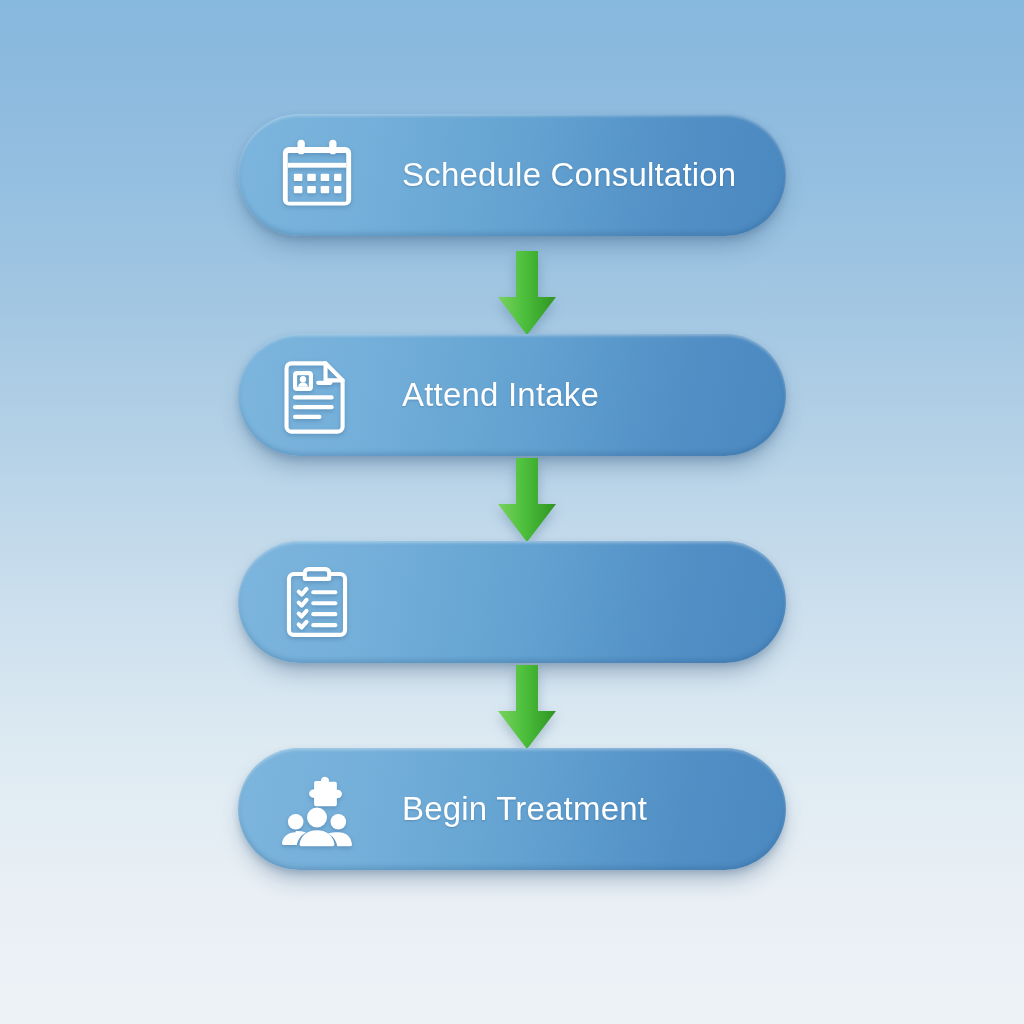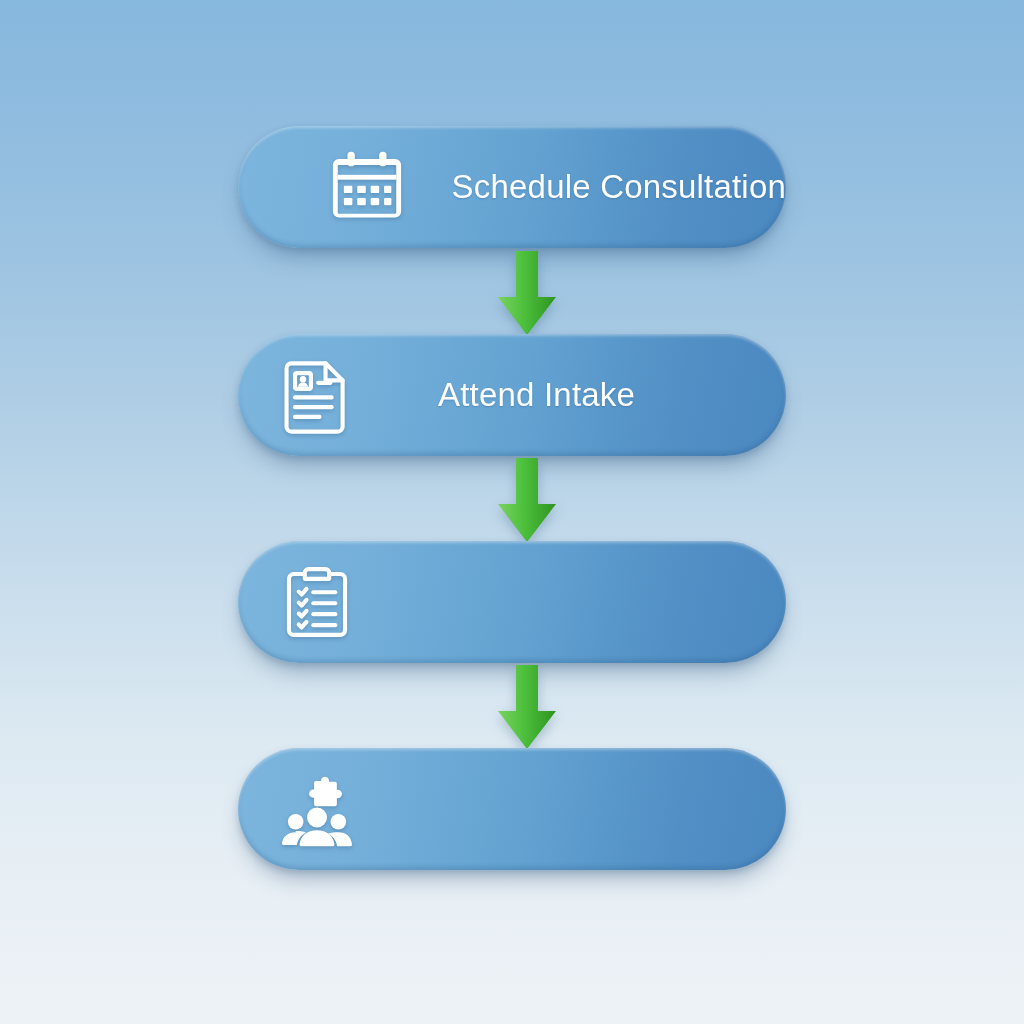--- a/index.html
+++ b/index.html
@@ -71,22 +71,22 @@
     margin-left: 42px;
     color: #ffffff;
     font-size: 33px;
     font-weight: 400;
     letter-spacing: 0.2px;
     white-space: nowrap;
     text-shadow: 0 1px 2px rgba(35, 75, 115, 0.30);
   }
 
   
-  #node-0 { top: 126px; justify-content: flex-end; }
-  #node-1 { top: 334px; gap: 36px; }
+  #node-0 { top: 114px; }
+  #node-1 { top: 334px; }
   #node-2 { top: 541px; }
   #node-3 { top: 748px; }
 
   
   .arrow {
     position: absolute;
     left: 484px;
     width: 86px;
     height: 84px;
   }
@@ -212,15 +212,16 @@
           <path d="M38.5 5.5a3.4 3.4 0 0 1 3.3 4.2h4.9a1.6 1.6 0 0 1 1.6 1.6v5.1a3.4 3.4 0 0 1 4.2 3.3 3.4 3.4 0 0 1-4.2 3.3v5.1a1.6 1.6 0 0 1-1.6 1.6H31.2a1.6 1.6 0 0 1-1.6-1.6v-5.4a3.4 3.4 0 0 1-4.1-3.3 3.4 3.4 0 0 1 4.1-3.3v-5.4a1.6 1.6 0 0 1 1.6-1.6h4a3.4 3.4 0 0 1 3.3-3.6z"></path>
           <circle cx="32" cy="39" r="8.2"></circle>
           <path d="M32 49.5c-8 0-13.4 4.7-14.3 11.2a1.6 1.6 0 0 0 1.6 1.8h25.4a1.6 1.6 0 0 0 1.6-1.8c-0.9-6.5-6.3-11.2-14.3-11.2z"></path>
           <circle cx="14.5" cy="42.5" r="6.4"></circle>
           <path d="M14.5 51c-6.3 0-10.4 3.6-11.2 8.7a1.5 1.5 0 0 0 1.5 1.8h10.6c0.9-4.6 3.6-8.2 7.6-10.3-2.4-0.8-5.2-1.2-8.5-1.2z"></path>
           <circle cx="49.5" cy="42.5" r="6.4"></circle>
           <path d="M49.5 51c-3.3 0-6.1 0.4-8.5 1.2 4 2.1 6.7 5.7 7.6 10.3h10.6a1.5 1.5 0 0 0 1.5-1.8C59.9 54.6 55.8 51 49.5 51z"></path>
         </g>
       </svg>
     </span>
+    <span class="node-label">Begin Treatment</span>
   </div>
 
 </div>
 
 </body></html>

